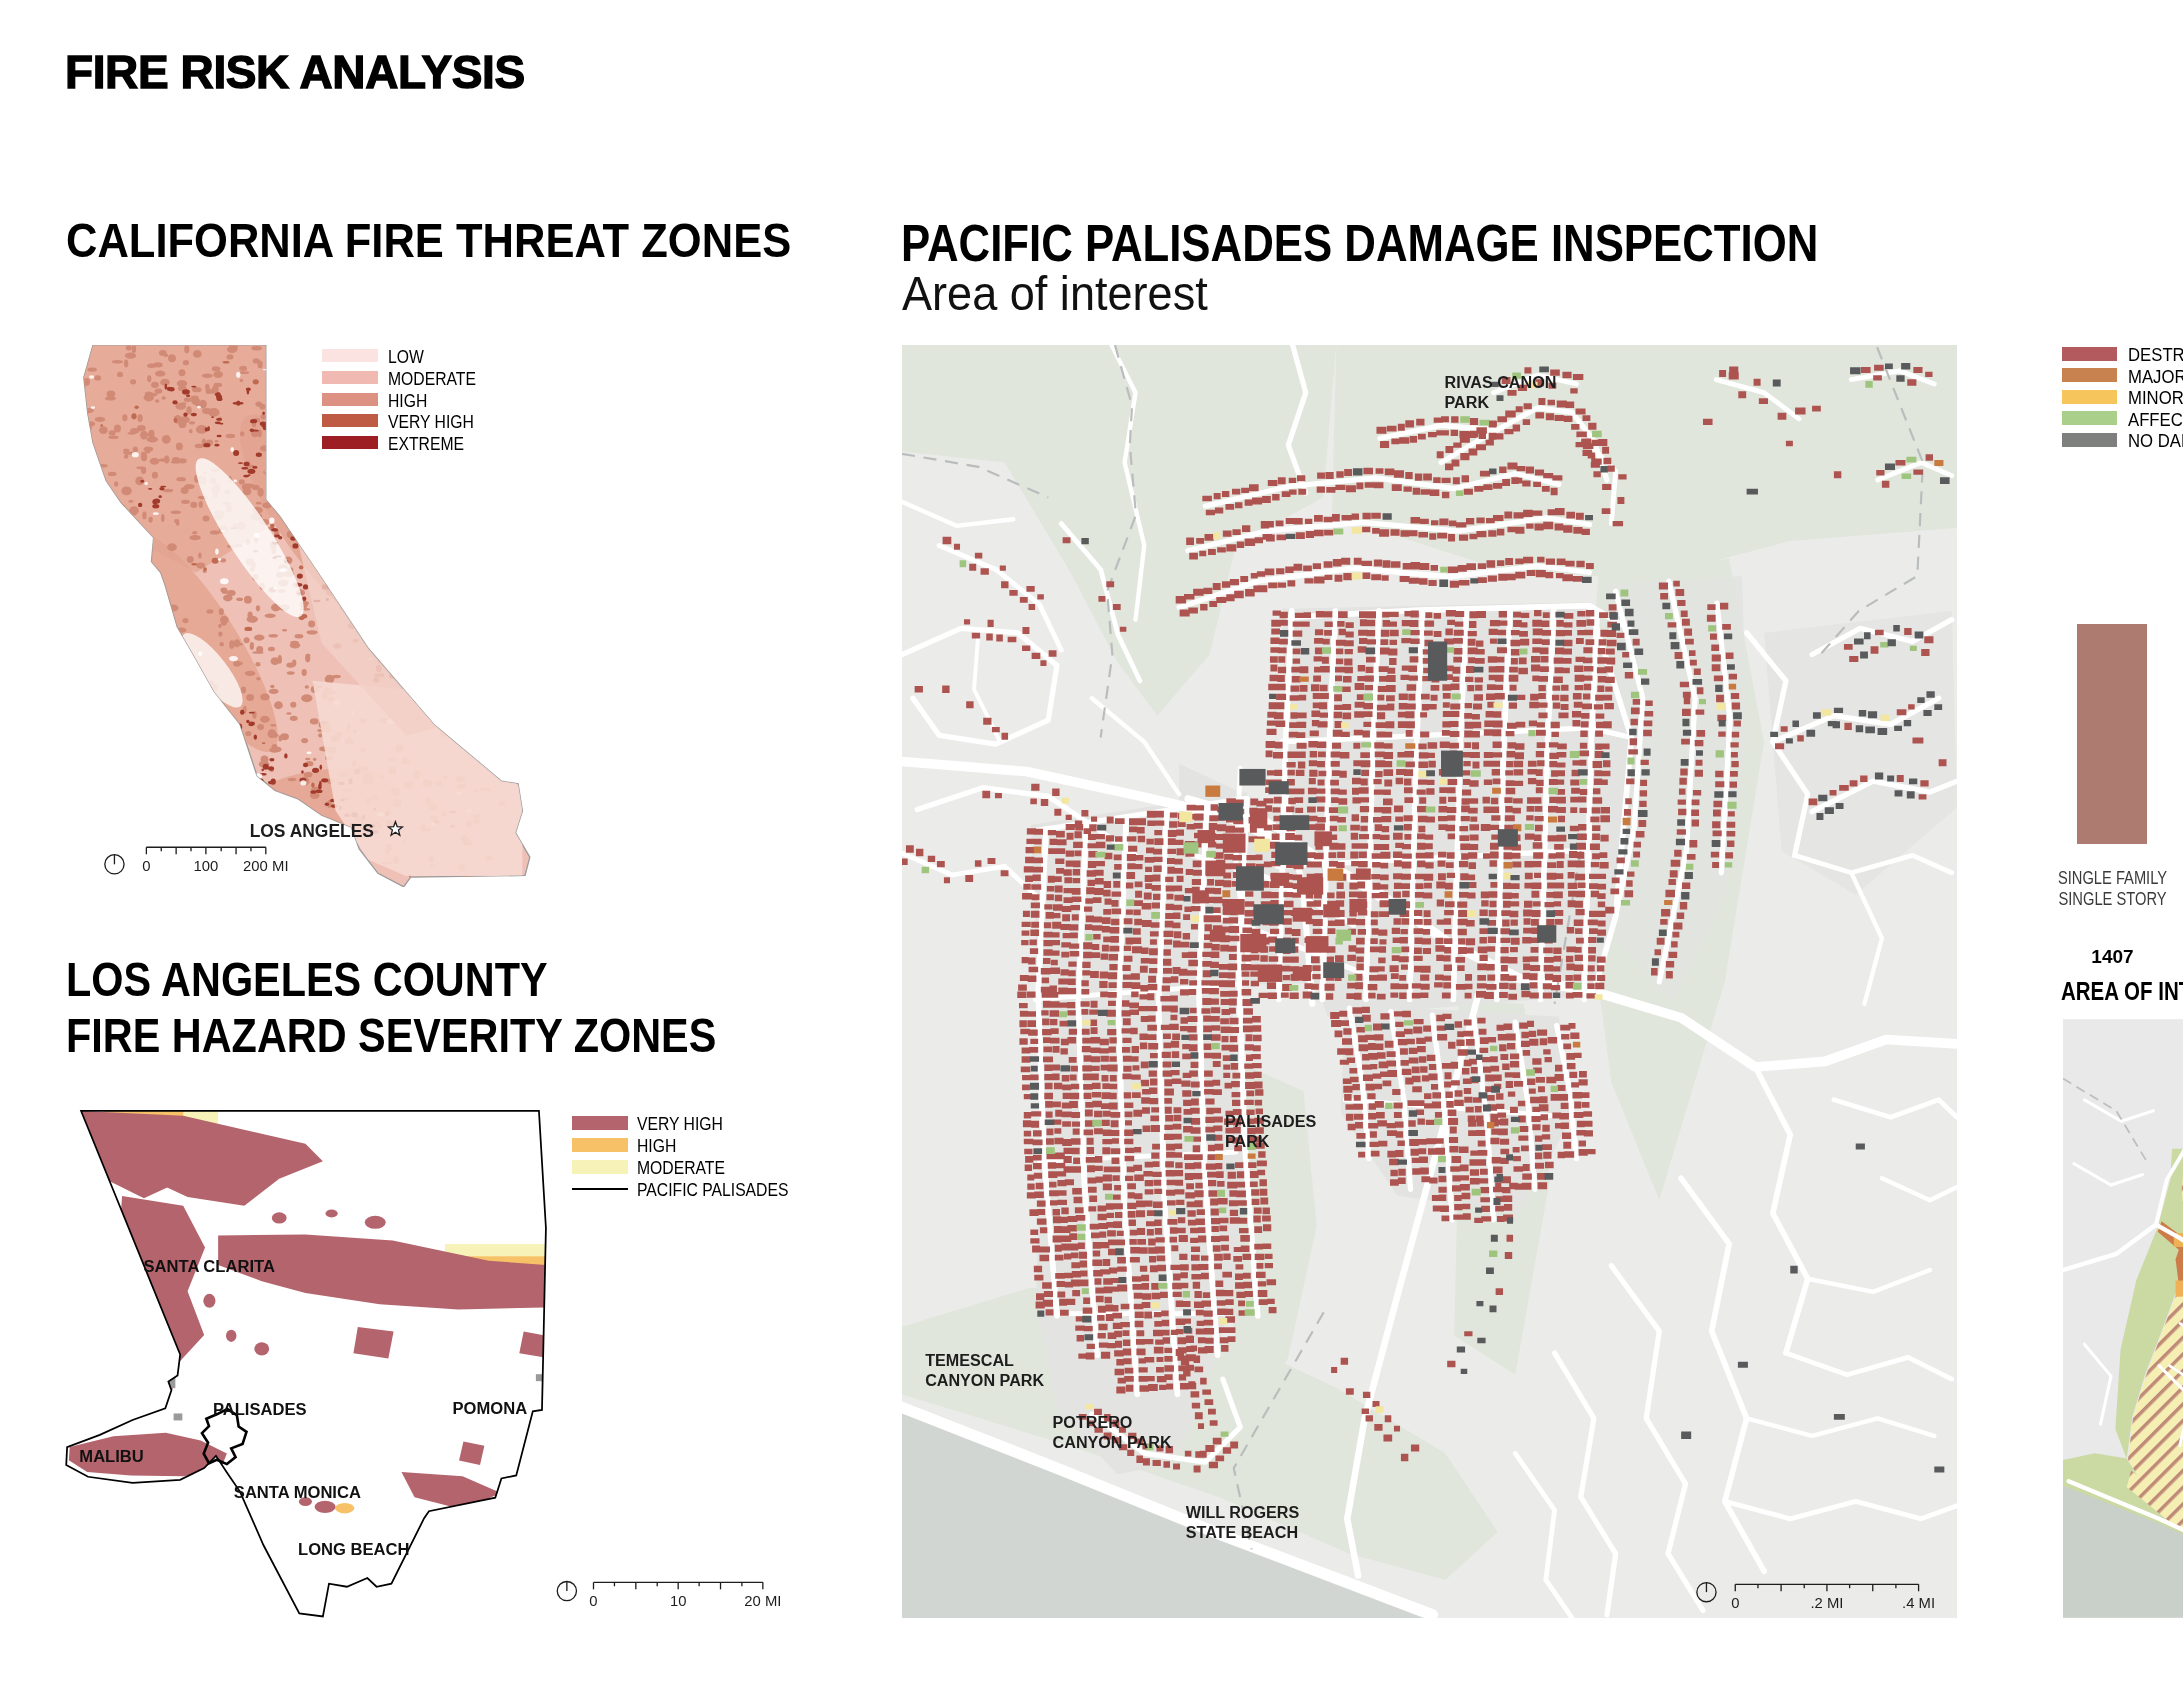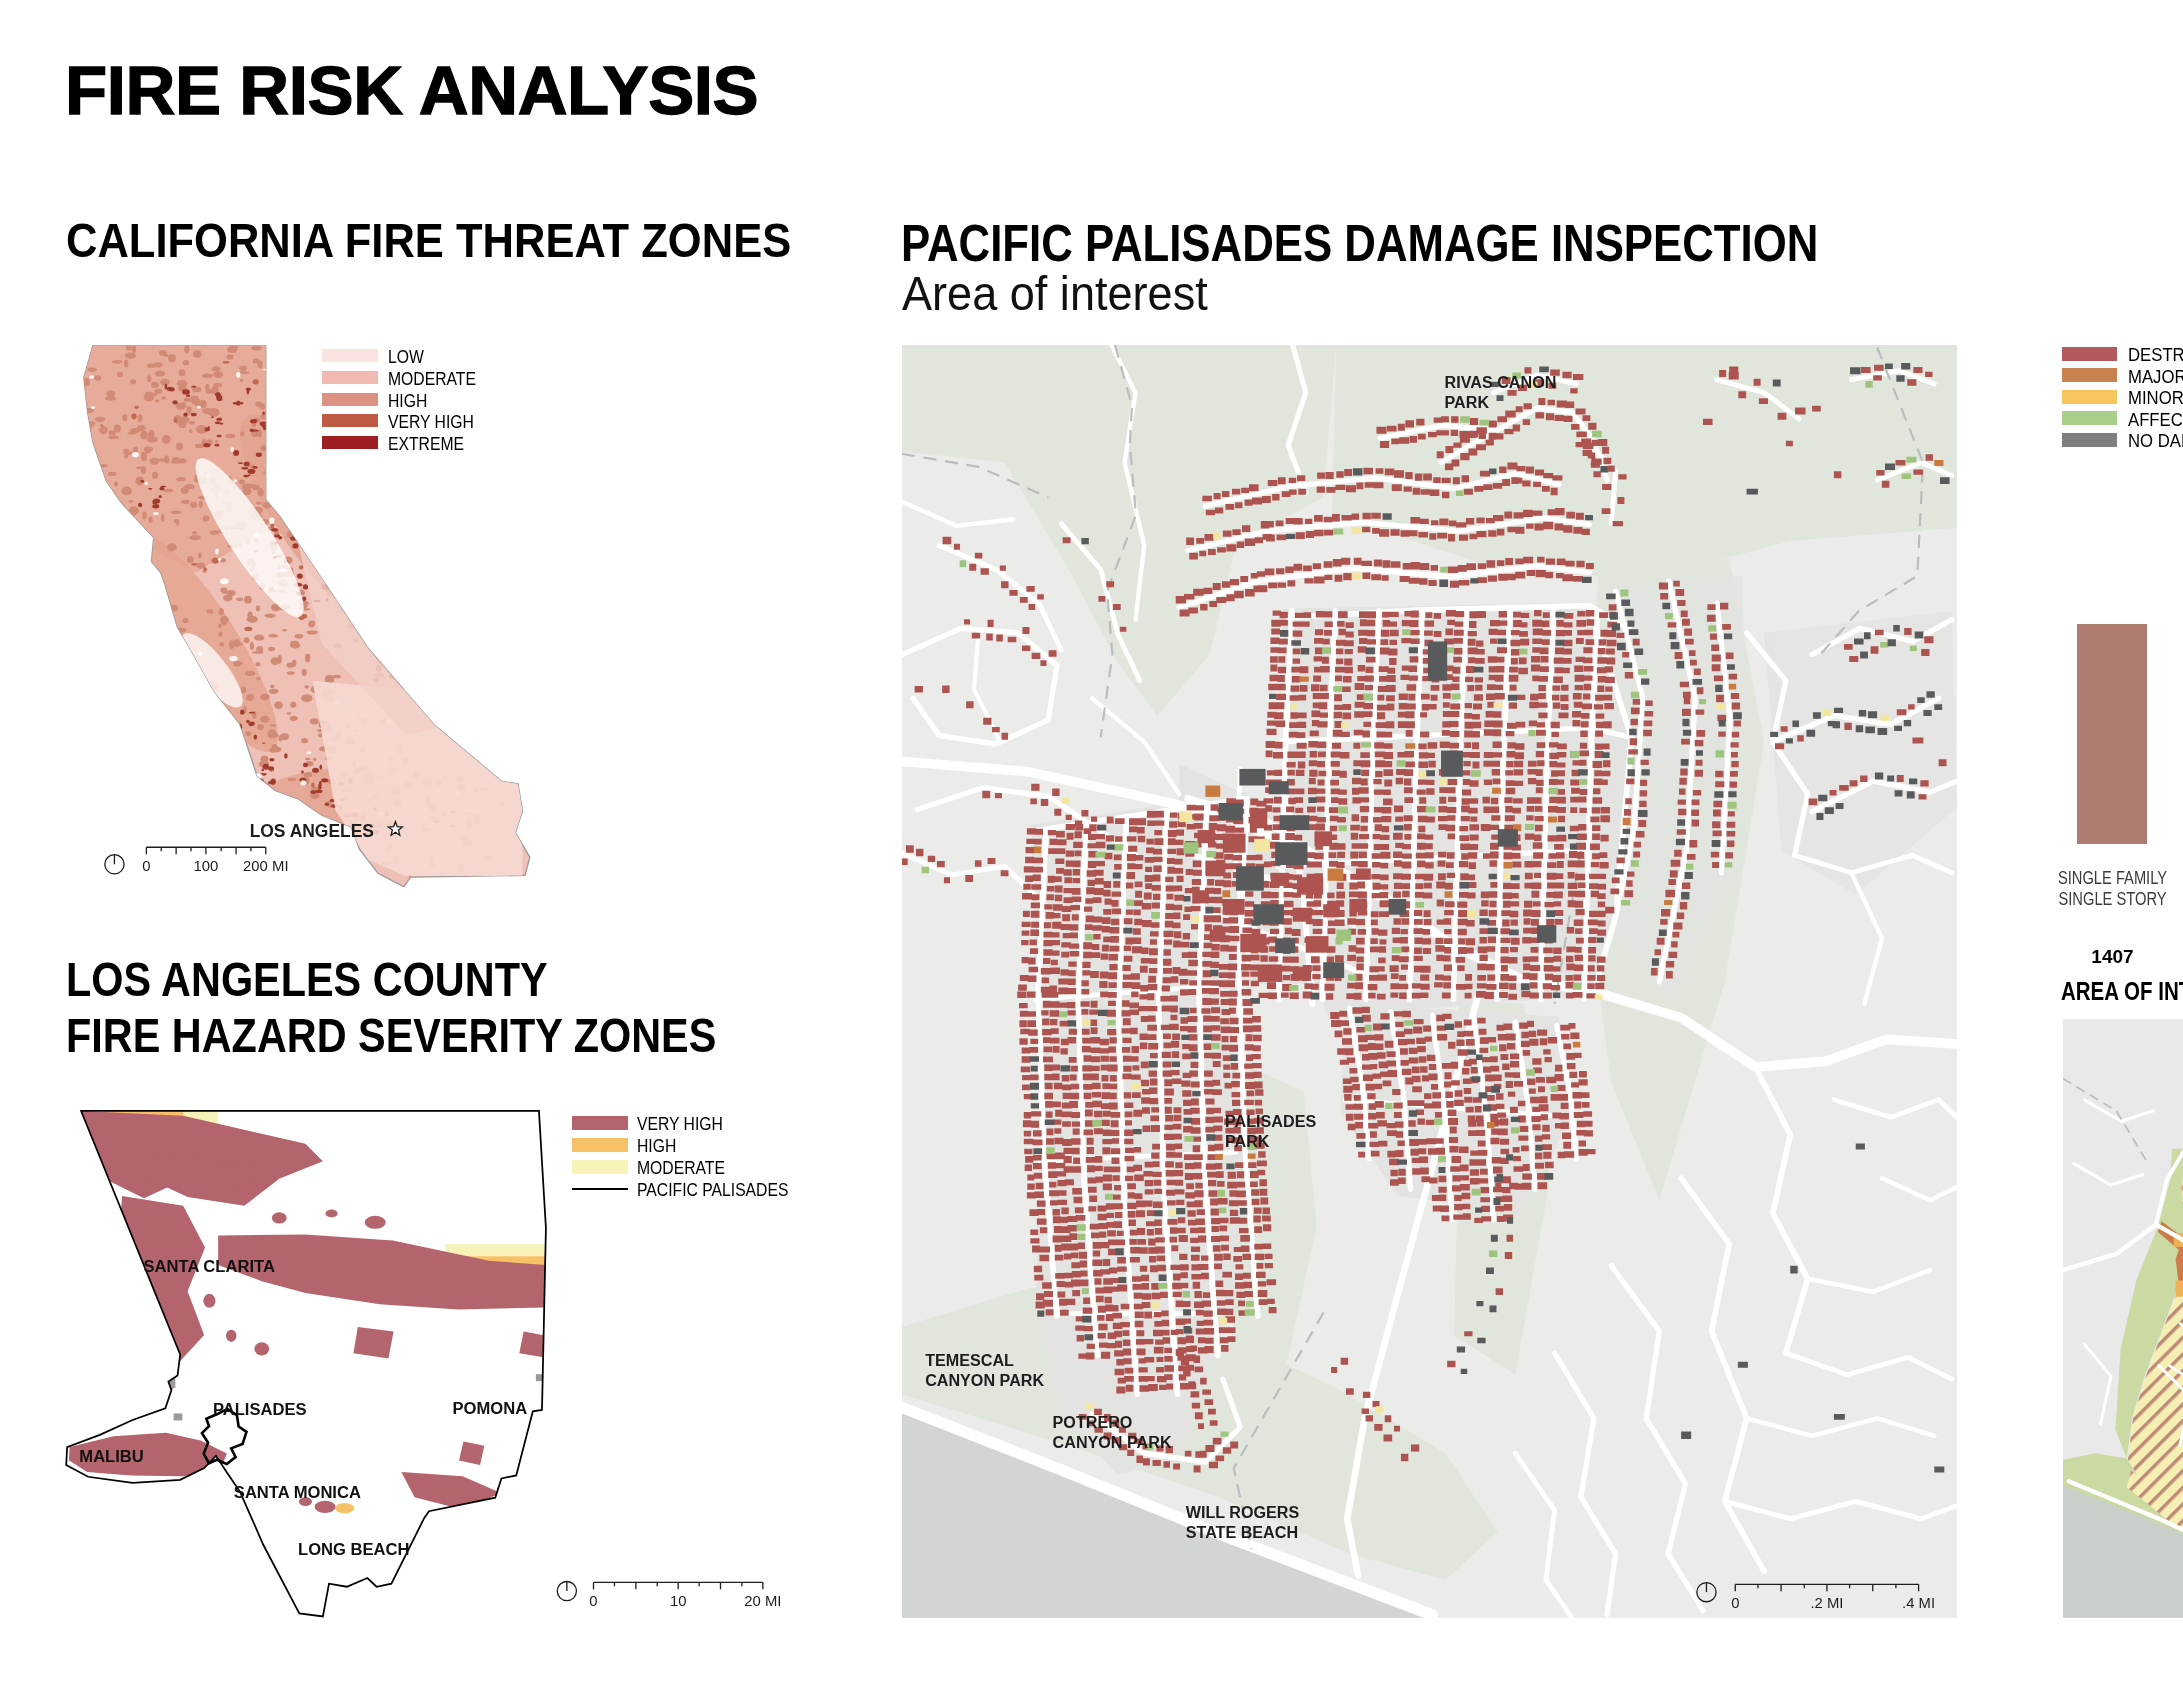--- a/index.html
+++ b/index.html
@@ -1,19 +1,19 @@
 <!DOCTYPE html>
 <html style="font-size:7px"><head><meta charset="utf-8"><style>
 
 html,body{margin:0;padding:0;background:#ffffff;width:3457px;height:1687px;position:relative;
 font-family:"Liberation Sans",sans-serif;}
 .abs{position:absolute;}
 
 </style></head><body>
-<div class="abs" style="left:65px;top:51px;font-size:69px;font-weight:bold;letter-spacing:-0.4px;-webkit-text-stroke:1.3px #000;">FIRE RISK ANALYSIS</div>
+<div class="abs" style="left:65px;top:45px;font-size:46px;font-weight:bold;letter-spacing:-0.4px;-webkit-text-stroke:1.3px #000;">FIRE RISK ANALYSIS</div>
 <div class="abs" style="left:66px;top:212px;font-size:49px;font-weight:bold;transform:scaleX(0.888);transform-origin:left top;white-space:nowrap;">CALIFORNIA FIRE THREAT ZONES</div>
 
 <svg style="position:absolute;left:79px;top:345px" width="467" height="542" viewBox="180 789 1070 1241" xmlns="http://www.w3.org/2000/svg">
 <defs>
       <clipPath id="caclip">
         <polygon points="212,789 608,789 608,1143 640,1181 736,1323 843,1484 993,1658 1148,1788 1186,1794 1196,1856 1180,1906 1213,1962 1202,2004 940,2008 924,2030 865,1999 822,1943 804,1893 736,1866 683,1829 629,1809 588,1776 549,1658 490,1583 440,1494 405,1434 377,1338 367,1310 346,1285 351,1230 276,1149 242,1099 212,1012 200,945 191,863"></polygon>
       </clipPath>
     </defs>
 <polygon points="212,789 608,789 608,1143 640,1181 736,1323 843,1484 993,1658 1148,1788 1186,1794 1196,1856 1180,1906 1213,1962 1202,2004 940,2008 924,2030 865,1999 822,1943 804,1893 736,1866 683,1829 629,1809 588,1776 549,1658 490,1583 440,1494 405,1434 377,1338 367,1310 346,1285 351,1230 276,1149 242,1099 212,1012 200,945 191,863" fill="#eec0b6" stroke="#9a9a9a" stroke-width="3"></polygon>
 <g clip-path="url(#caclip)">

